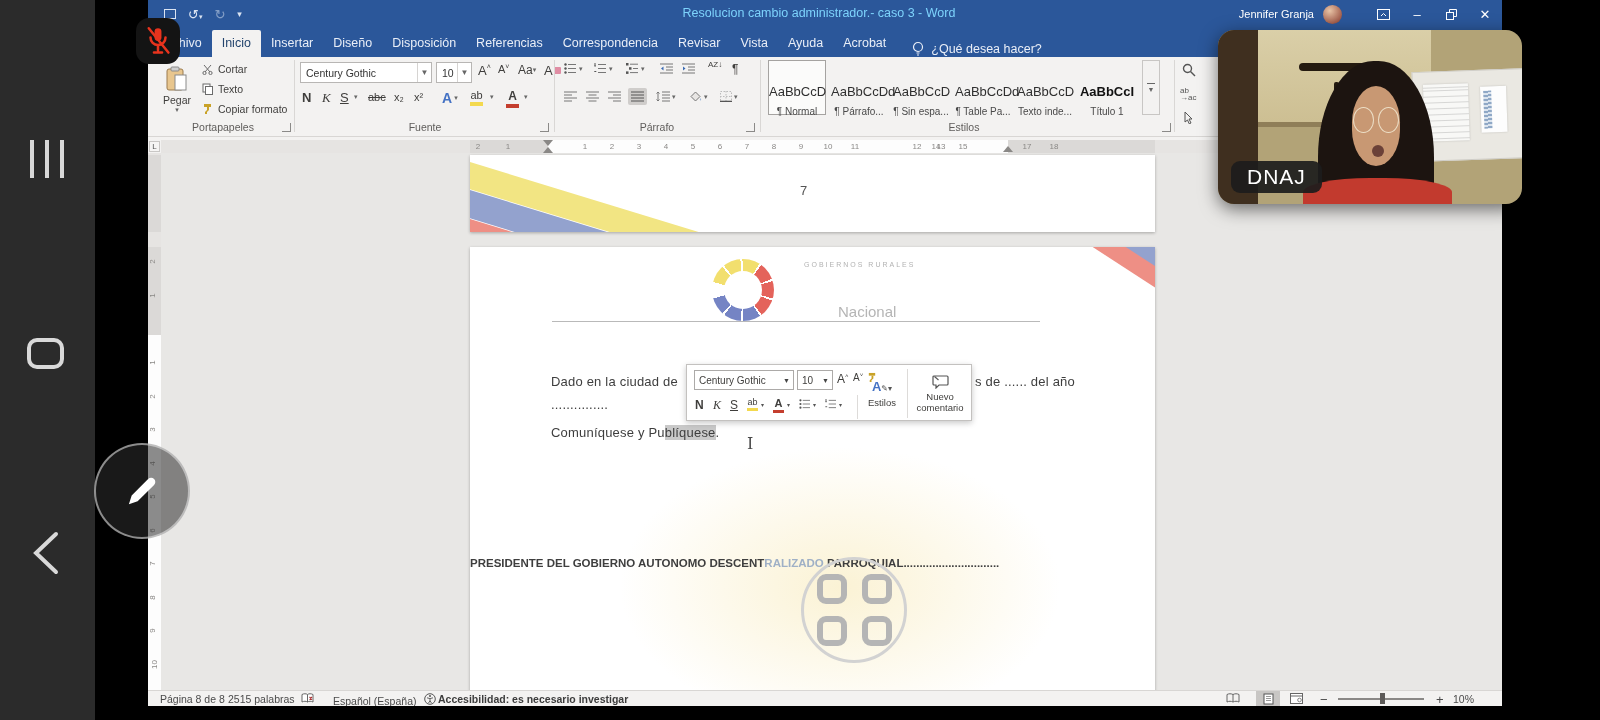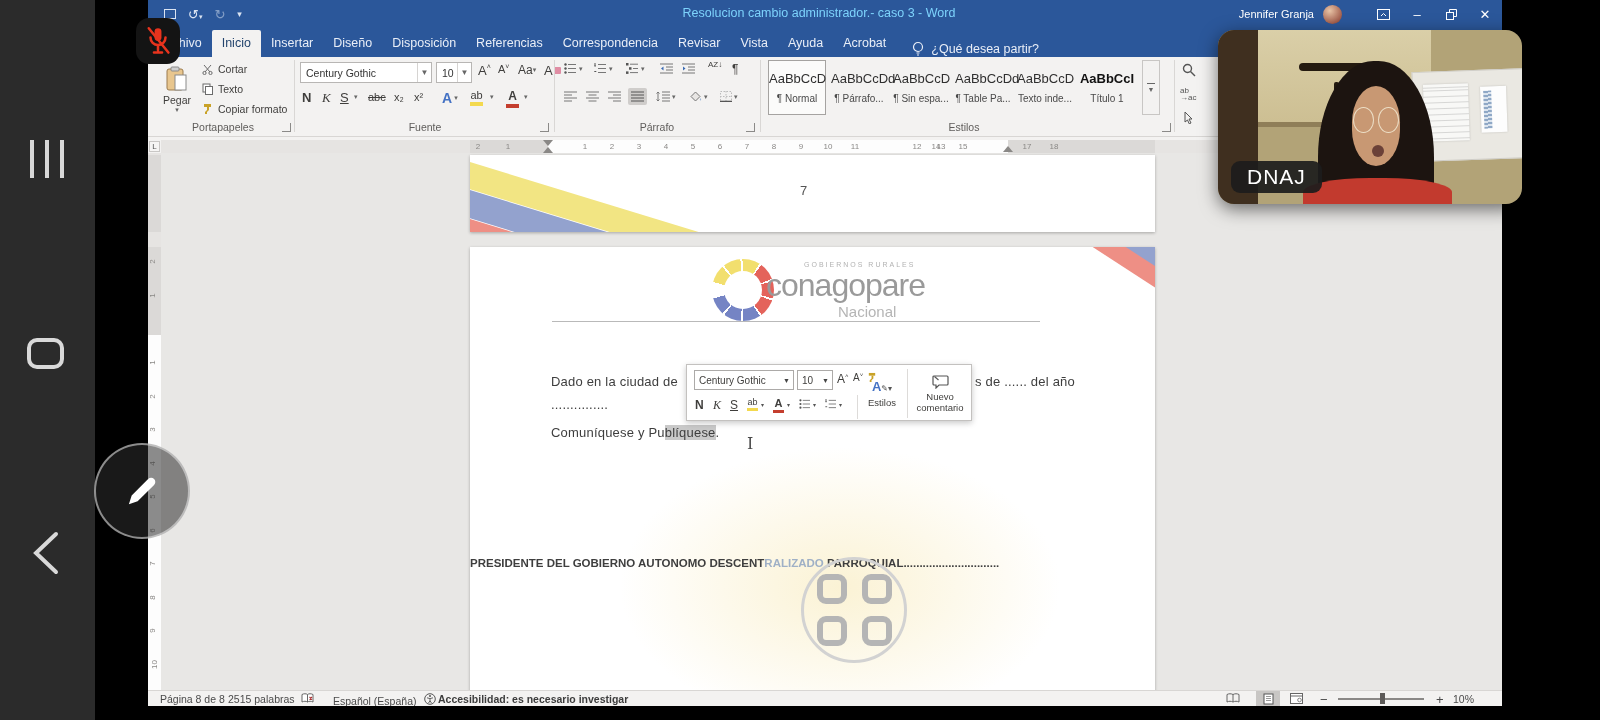--- a/index.html
+++ b/index.html
@@ -28,21 +28,21 @@
 
   #ribbon{position:absolute;left:0;top:57px;width:100%;height:80px;background:#f3f2f1;border-bottom:1px solid #d8d6d4;font-size:10.5px;color:#444}
   .gsep{position:absolute;top:3px;width:1px;height:72px;background:#d9d7d5}
   .glabel{position:absolute;top:64px;font-size:10.5px;color:#5f5d5b;text-align:center}
   .dlg{position:absolute;top:66px;width:9px;height:9px;border-right:1.5px solid #7a7876;border-bottom:1.5px solid #7a7876;opacity:.85}
   .combo{position:absolute;height:21px;background:#fff;border:1px solid #b8b6b4;display:flex;align-items:center;font-size:10.5px;color:#333;padding-left:5px}
   .combo .car{margin-left:auto;border-left:1px solid #d6d4d2;height:100%;width:14px;display:flex;align-items:center;justify-content:center;color:#666;font-size:8px}
   .rbtn{position:absolute;display:flex;align-items:center;justify-content:center;color:#3f3e3c}
   .car8{font-size:7px;color:#666}
   .ubar{display:inline-block;width:13px;height:3.5px;margin-top:1px}
-  .styItem{position:absolute;top:3px;width:58px;height:55px;padding-top:10px;text-align:center;border:1px solid transparent}
+  .styItem{position:absolute;top:3px;width:58px;height:55px;padding-top:23px;text-align:center;border:1px solid transparent}
   .styItem .samp{font-size:13px;color:#2f2f2f;line-height:15px;white-space:nowrap}
   .styItem .nm{font-size:10px;color:#494949;margin-top:7px;white-space:nowrap}
   .styItem.sel{border:1px solid #a5a3a1;background:#fbfbfa}
 
   
   #rulerH{position:absolute;left:13px;top:140px;width:1341px;height:13px;background:#e6e4e2;font-size:8px;color:#8a8886}
   #rulerH .seg{position:absolute;top:0;height:13px}
   .rnum{position:absolute;top:2px;transform:translateX(-50%)}
   #rulerV{position:absolute;left:0;top:153px;width:13px;height:537px;background:#e6e4e2;font-size:8px;color:#8a8886}
   #rulerV .seg{position:absolute;left:0;width:13px}
@@ -153,21 +153,21 @@
     <span class="tab">Correspondencia</span>
     <span class="tab">Revisar</span>
     <span class="tab">Vista</span>
     <span class="tab">Ayuda</span>
     <span class="tab">Acrobat</span>
     <span id="tellme">
       <svg width="12" height="16" viewBox="0 0 12 16">
         <circle cx="6" cy="6" r="4.5" fill="none" stroke="#e9eef7" stroke-width="1.2"></circle>
         <path d="M4.5 12h3M5 14h2" stroke="#e9eef7" stroke-width="1.2"></path>
       </svg>
-      <span>¿Qué desea partir?</span>
+      <span>¿Qué desea hacer?</span>
     </span>
   </div>
 
   <div id="ribbon">
 
     <div class="rbtn" style="left:10px;top:4px;width:38px;height:58px;flex-direction:column">
       <svg width="22" height="26" viewBox="0 0 22 26">
         <rect x="1" y="3" width="16" height="21" rx="2" fill="#e8c68e" stroke="#9a7b4f"></rect>
         <rect x="5" y="1" width="8" height="4" rx="1" fill="#cfcfcf" stroke="#8a8a8a"></rect>
         <rect x="9" y="9" width="11" height="15" fill="#fff" stroke="#8a8a8a"></rect>
@@ -479,21 +479,20 @@
         <div class="stripe" style="right:-40px;top:18px;width:260px;height:25px;background:#93a2ce;transform:rotate(33deg);transform-origin:100% 0"></div>
         <div class="stripe" style="right:-40px;top:45px;width:260px;height:18px;background:#ee8f85;transform:rotate(33deg);transform-origin:100% 0"></div>
       </div>
 
       <div class="abs" style="left:150px;top:200px;width:440px;height:280px;background:radial-gradient(closest-side,rgba(250,240,205,.85),rgba(250,240,205,0))"></div>
 
       <div id="ring">
           <div class="hole"></div>
         </div>
       <div class="abs" style="left:334px;top:14px;font-size:7px;letter-spacing:2px;color:#b2b2b2">GOBIERNOS RURALES</div>
-      <div class="abs" style="left:296px;top:20px;font-size:32px;color:#9a9a9a;letter-spacing:-1px">conagopare</div>
       <div class="abs" style="left:368px;top:56px;font-size:15px;color:#b5b5b5">Nacional</div>
       <div class="abs" style="left:82px;top:74px;width:488px;height:1px;background:#b9b9b9"></div>
 
       <div class="docline" style="left:81px;top:127px">Dado en la ciudad de</div>
       <div class="docline" style="left:505px;top:127px">s de ...... del año</div>
       <div class="docline" style="left:81px;top:150px">...............</div>
       <div class="docline" style="left:81px;top:178px">
         <span>Comuníquese y Pu</span><span class="sel-gray">blíquese</span><span>.</span>
       </div>
 

